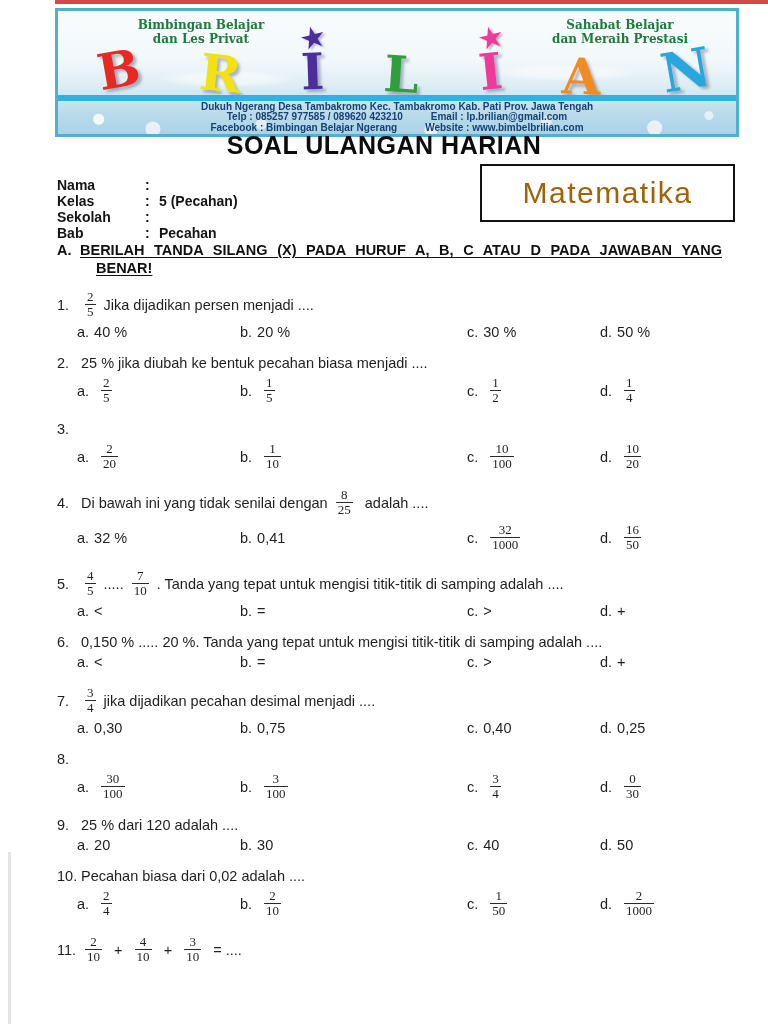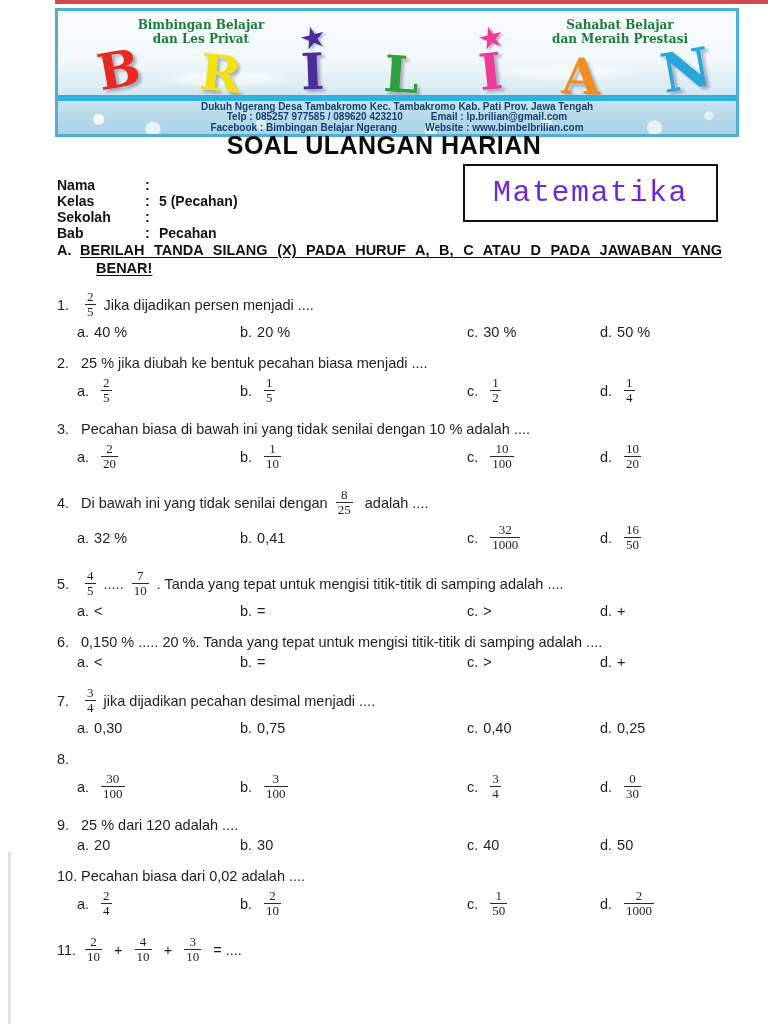--- a/index.html
+++ b/index.html
@@ -49,22 +49,22 @@
     color:#17406f; font-weight:bold; font-size:10px; line-height:10.5px; }
   .contact .gap { display:inline-block; width:28px; }
 
   
   .page-title { position:absolute; top:131px; left:0; width:100%; text-align:center;
     font-size:25px; font-weight:bold; letter-spacing:.5px; color:#0c0c0c; }
   .form-area { position:absolute; top:161px; left:57px; font-weight:bold; font-size:14px; color:#141414;margin-top:16px; }
   .form-row { display:flex; line-height:16px; }
   .form-row .lbl { width:88px; }
   .form-row .colon { width:14px; }
-  .subject-box { position:absolute; left:463px; top:164px; width:255px; height:58px; border:2px solid #111;
-    display:flex; align-items:center; justify-content:center; font-size:30px; letter-spacing:1.5px; color:#6d28d9; background:#fff;font-family:Liberation Mono, monospace; }
+  .subject-box { position:absolute; left:480px; top:164px; width:255px; height:58px; border:2px solid #111;
+    display:flex; align-items:center; justify-content:center; font-size:30px; letter-spacing:1.5px; color:#a16207; background:#fff; }
 
   
   .section-heading { position:absolute; top:241px; left:57px; right:46px; display:flex;
     font-weight:bold; font-size:14.5px; line-height:18px; color:#101010; }
   .sec-prefix { width:23px; flex:none; }
   .sec-lines { flex:1; }
   .sec-line1 { text-align:justify; text-align-last:justify; -moz-text-align-last:justify;
     text-decoration:underline; text-underline-offset:2px; }
   .sec-line2 { text-decoration:underline; text-underline-offset:2px;margin-left:16px; }
 
@@ -220,23 +220,20 @@
           <span class="frac">
             <span class="num">1</span>
             <span class="den">4</span>
           </span>
         </div>
       </div>
     </div>
     <div class="question">
       <div class="q-line">
         <span class="q-num">3.</span>
-        <span class="q-content" style="display: inline-flex; align-items: center; flex-wrap: wrap;">
-          <span class="seg">Pecahan biasa di bawah ini yang tidak senilai dengan 10 % adalah ....</span>
-        </span>
       </div>
       <div class="q-options has-frac">
         <div class="q-opt">
           <span class="ol">a.</span>
           <span class="frac">
             <span class="num">2</span>
             <span class="den">20</span>
           </span>
         </div>
         <div class="q-opt">

